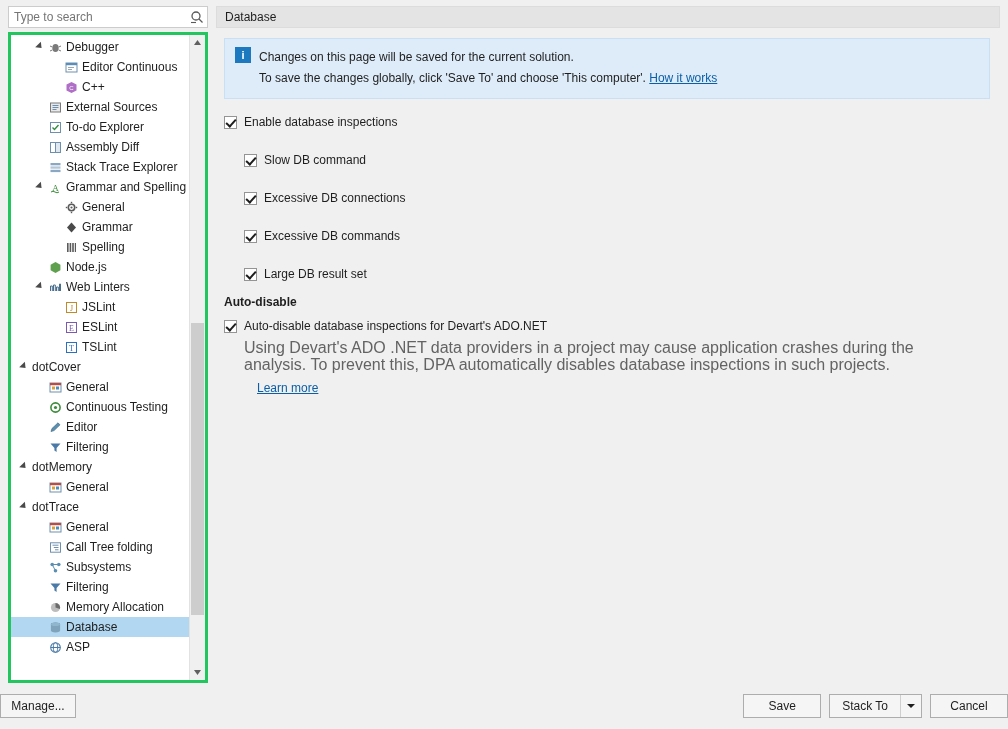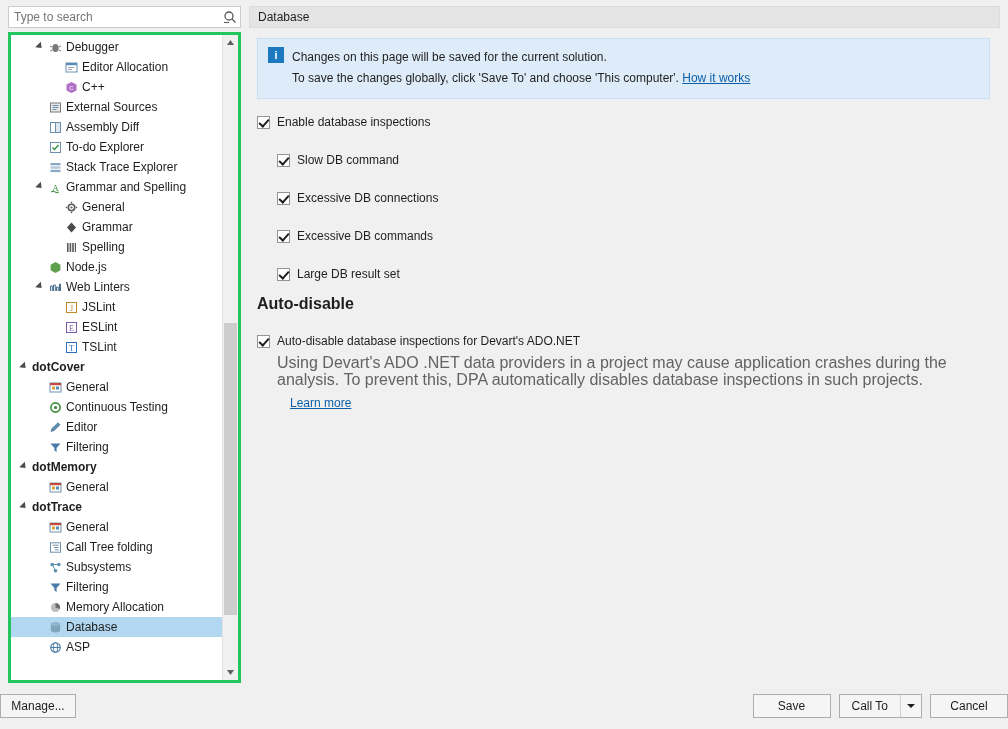--- a/index.html
+++ b/index.html
@@ -26,21 +26,21 @@
     flex: 1 1 auto;
     display: flex;
     flex-direction: row;
     padding: 6px 8px 0 8px;
     box-sizing: border-box;
     min-height: 0;
   }
 
   
   .left-panel {
-    width: 233px;
+    width: 200px;
     display: flex;
     flex-direction: column;
     min-height: 0;
     border-radius: 15px;
   }
   .search-box {
     height: 22px;
     border: 1px solid #cccccc;
     background: #ffffff;
     display: flex;
@@ -118,21 +118,21 @@
     display: inline-flex;
     align-items: center;
     justify-content: center;
     flex: 0 0 auto;
     font-size: 11px;
     line-height: 1;
   }
   .node-label {
     padding-left: 2px;
   }
-  .node-label.bold { font-weight: bold; }
+  .node-label.bold { font-weight: normal; }
 
   
   .tree-scrollbar {
     width: 15px;
     flex: 0 0 auto;
     background: #f0f0f0;
     border-left: 1px solid #e2e2e2;
     position: relative;
   }
   .sb-arrow {
@@ -233,22 +233,22 @@
     top: 0px;
     width: 4px;
     height: 8px;
     border: solid #1e1e1e;
     border-width: 0 2px 2px 0;
     transform: rotate(42deg);
   }
   .cb-label { font-size: 12px; }
   .section-title {
     font-weight: bold;
-    font-size: 16px;
-    margin: 10px 0 17px 0;
+    font-size: 12px;
+    margin: 10px 0 6px 0;
   }
   .desc {
     margin-left: 20px;
     color: #636363;
     font-size: 16px;
     line-height: 17px;
     max-width: 670px;
     margin-top: 2px;
   }
   .learn-more {
@@ -352,21 +352,21 @@
               <span style="display: inline-block; width: 40px; flex: 0 0 auto;"></span>
               <span class="expander"></span>
               <span class="node-icon">
                 <svg width="13" height="13" viewBox="0 0 13 13">
                   <rect x="1" y="2" width="11" height="9" fill="#ffffff" stroke="#6f8fae" stroke-width="1"></rect>
                   <rect x="1" y="2" width="11" height="2.2" fill="#5b8db8"></rect>
                   <line x1="3" y1="6.5" x2="9" y2="6.5" stroke="#9aa8b5" stroke-width="1"></line>
                   <line x1="3" y1="8.5" x2="7" y2="8.5" stroke="#9aa8b5" stroke-width="1"></line>
                 </svg>
               </span>
-              <span class="node-label">Editor Allocation</span>
+              <span class="node-label">Editor Continuous</span>
             </div>
             <div class="tree-row">
               <span style="display: inline-block; width: 40px; flex: 0 0 auto;"></span>
               <span class="expander"></span>
               <span class="node-icon">
                 <svg width="13" height="13" viewBox="0 0 13 13">
                   <path d="M6.5 1 L11.5 3.6 V9.4 L6.5 12 L1.5 9.4 V3.6 Z" fill="#b06fc6"></path>
                   <text x="6.5" y="9" font-size="6" fill="#ffffff" text-anchor="middle" font-family="Liberation Sans">C</text>
                 </svg>
               </span>
@@ -381,36 +381,36 @@
                   <path d="M3.5 4.5 h6 M3.5 6.5 h6 M3.5 8.5 h4" stroke="#6a8fb0" stroke-width="1"></path>
                 </svg>
               </span>
               <span class="node-label">External Sources</span>
             </div>
             <div class="tree-row">
               <span style="display: inline-block; width: 24px; flex: 0 0 auto;"></span>
               <span class="expander"></span>
               <span class="node-icon">
                 <svg width="13" height="13" viewBox="0 0 13 13">
+                  <rect x="1.5" y="1.5" width="10" height="10" fill="#ffffff" stroke="#6f8fae"></rect>
+                  <path d="M3.5 6.5 l2 2 l4 -4.5" fill="none" stroke="#2f8f3f" stroke-width="1.4"></path>
+                </svg>
+              </span>
+              <span class="node-label">To-do Explorer</span>
+            </div>
+            <div class="tree-row">
+              <span style="display: inline-block; width: 24px; flex: 0 0 auto;"></span>
+              <span class="expander"></span>
+              <span class="node-icon">
+                <svg width="13" height="13" viewBox="0 0 13 13">
                   <rect x="1.5" y="1.5" width="5" height="10" fill="#ffffff" stroke="#6f8fae"></rect>
                   <rect x="6.5" y="1.5" width="5" height="10" fill="#dfe8f0" stroke="#6f8fae"></rect>
                 </svg>
               </span>
               <span class="node-label">Assembly Diff</span>
-            </div>
-            <div class="tree-row">
-              <span style="display: inline-block; width: 24px; flex: 0 0 auto;"></span>
-              <span class="expander"></span>
-              <span class="node-icon">
-                <svg width="13" height="13" viewBox="0 0 13 13">
-                  <rect x="1.5" y="1.5" width="10" height="10" fill="#ffffff" stroke="#6f8fae"></rect>
-                  <path d="M3.5 6.5 l2 2 l4 -4.5" fill="none" stroke="#2f8f3f" stroke-width="1.4"></path>
-                </svg>
-              </span>
-              <span class="node-label">To-do Explorer</span>
             </div>
             <div class="tree-row">
               <span style="display: inline-block; width: 24px; flex: 0 0 auto;"></span>
               <span class="expander"></span>
               <span class="node-icon">
                 <svg width="13" height="13" viewBox="0 0 13 13">
                   <rect x="1.5" y="2" width="10" height="2.3" fill="#8aa8c4"></rect>
                   <rect x="1.5" y="5.4" width="10" height="2.3" fill="#b2c6d8"></rect>
                   <rect x="1.5" y="8.8" width="10" height="2.3" fill="#8aa8c4"></rect>
                 </svg>
@@ -747,21 +747,21 @@
 
       </div>
     </div>
   </div>
 
   <div class="footer">
     <button class="btn btn-manage">Manage...</button>
     <div class="footer-right">
       <button class="btn btn-save">Save</button>
       <div class="split-btn">
-        <span class="split-main">Call To</span>
+        <span class="split-main">Stack To</span>
         <span class="split-arrow">
             <span class="caret-down"></span>
           </span>
       </div>
       <button class="btn btn-cancel">Cancel</button>
     </div>
   </div>
 </div>
 
 </body></html>

